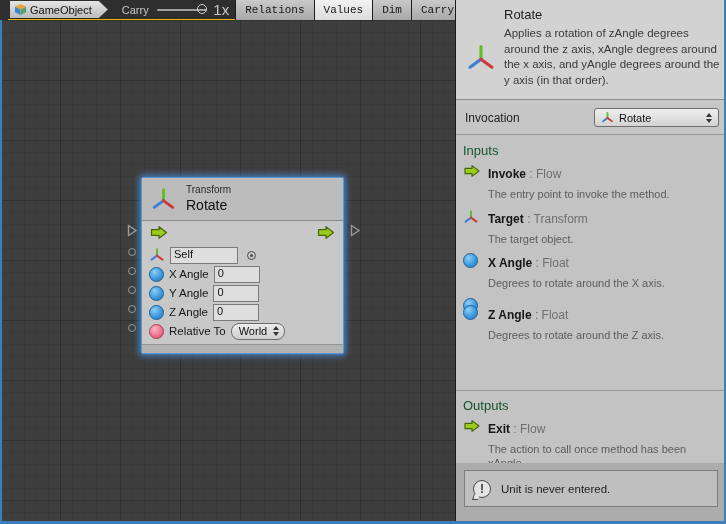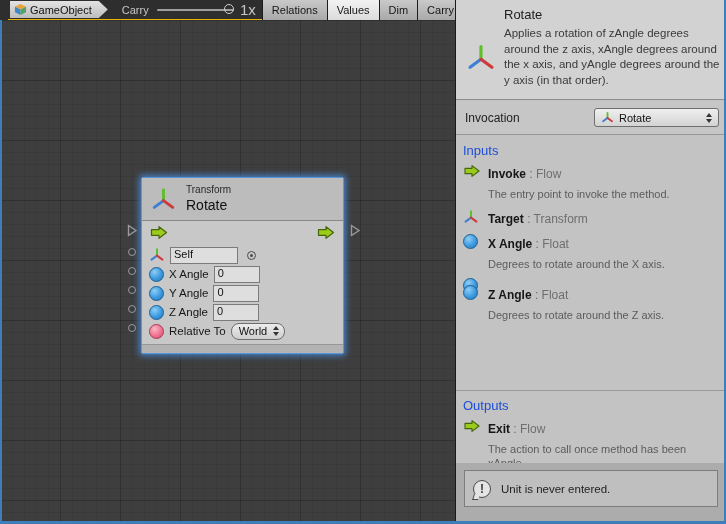--- a/index.html
+++ b/index.html
@@ -13,21 +13,21 @@
               background:linear-gradient(#e3e3e3,#bdbdbd);
               clip-path:polygon(0 0,calc(100% - 9px) 0,100% 50%,calc(100% - 9px) 100%,0 100%);
               display:flex;align-items:center;gap:3px;font-size:11px;color:#111;}
   .zoom-label{margin-left:14px;font-size:11px;color:#c6c6c6;}
   .slider{position:relative;width:94px;height:2px;background:#9f9f9f;margin:0 6px 0 8px;border-radius:1px;}
   .slider-knob{position:absolute;right:0;top:-5px;width:10px;height:10px;border-radius:50%;
                border:1px solid #cfcfcf;background:transparent;}
   .zoom-value{font-size:15px;color:#c6c6c6;margin-right:6px;}
   .tabs{margin-left:auto;display:flex;height:20px;}
   .tab{padding:1px 9px;line-height:19px;font-size:11px;color:#161616;
-       background:linear-gradient(#c9c9c9,#a9a9a9);border-left:1px solid #1d1d1d;cursor:default;}
+       background:linear-gradient(#c9c9c9,#a9a9a9);border-left:1px solid #1d1d1d;cursor:default;font-family:Liberation Mono, monospace;}
   .tab.active{background:linear-gradient(#f2f2f2,#dcdcdc);}
 
   
   .canvas{position:absolute;left:0;top:20px;width:455px;height:504px;background-color:#3e3e3e;
     background-image:
       linear-gradient(rgba(0,0,0,0.16) 1px,transparent 1px),
       linear-gradient(90deg,rgba(0,0,0,0.16) 1px,transparent 1px),
       linear-gradient(rgba(0,0,0,0.07) 1px,transparent 1px),
       linear-gradient(90deg,rgba(0,0,0,0.07) 1px,transparent 1px);
     background-size:60px 60px,60px 60px,12px 12px,12px 12px;}
@@ -76,21 +76,21 @@
   .p-invocation{position:absolute;left:0;right:0;top:101px;height:34px;background:#c6c6c6;border-bottom:1px solid #989898;}
   .p-inv-label{position:absolute;left:9px;top:10px;font-size:12px;color:#1e1e1e;}
   .p-inv-drop{position:absolute;right:7px;top:7px;width:125px;height:19px;display:flex;align-items:center;gap:5px;
               padding:0 6px;background:linear-gradient(#efefef,#d3d3d3);border:1px solid #6e6e6e;border-radius:3px;
               font-size:11px;color:#111;}
   .p-inv-drop .stepper{margin-left:auto;}
 
   .p-inputs{position:absolute;left:0;right:0;top:136px;height:254px;background:#c3c3c3;}
   .p-outputs{position:absolute;left:0;right:0;top:390px;height:79px;background:#c3c3c3;
              border-top:1px solid #9a9a9a;border-bottom:1px solid #8d8d8d;}
-  .sec-header{font-size:13px;color:#1d4ed8;padding:7px 0 6px 7px;}
+  .sec-header{font-size:13px;color:#14532d;padding:7px 0 6px 7px;}
   .p-row{position:relative;padding:0 17px 7px 32px;}
   .p-row .picon{position:absolute;left:7px;top:0;}
   .p-name{font-size:12px;font-weight:bold;color:#161616;}
   .p-sep,.p-type{font-size:12px;color:#6e6e6e;}
   .p-desc-line{font-size:11px;color:#5c5c5c;margin-top:6px;max-width:228px;line-height:13.5px;}
   .pport{display:inline-block;width:15px;height:15px;border-radius:50%;}
 
   .p-bottom{position:absolute;left:0;right:0;top:463px;bottom:0;background:#acacac;}
   .warning-box{margin:7px 8px 0 8px;height:37px;background:#bfbfbf;border:1px solid #7d7d7d;
                display:flex;align-items:center;gap:10px;padding:0 8px;}
@@ -282,20 +282,21 @@
 
       <div class="p-row">
         <span class="picon">
           <svg width="16" height="16" viewBox="0 0 24 24">
             <line x1="12" y1="13" x2="12" y2="3.5" stroke="#5fbf2a" stroke-width="3" stroke-linecap="round"></line>
             <line x1="12" y1="13" x2="3.8" y2="19" stroke="#3e7fd6" stroke-width="3" stroke-linecap="round"></line>
             <line x1="12" y1="13" x2="20.2" y2="19" stroke="#ce3a3a" stroke-width="3" stroke-linecap="round"></line>
           </svg>
         </span>
         <div><span class="p-name">Target</span><span class="p-sep"> : </span><span class="p-type">Transform</span></div>
+        <div class="p-desc-line">The target object.</div>
       </div>
 
       <div class="p-row">
         <span class="picon pport port float"></span>
         <div><span class="p-name">X Angle</span><span class="p-sep"> : </span><span class="p-type">Float</span></div>
         <div class="p-desc-line">Degrees to rotate around the X axis.</div>
       </div>
 
       <div class="p-row">
         <span class="picon pport port float"></span>

